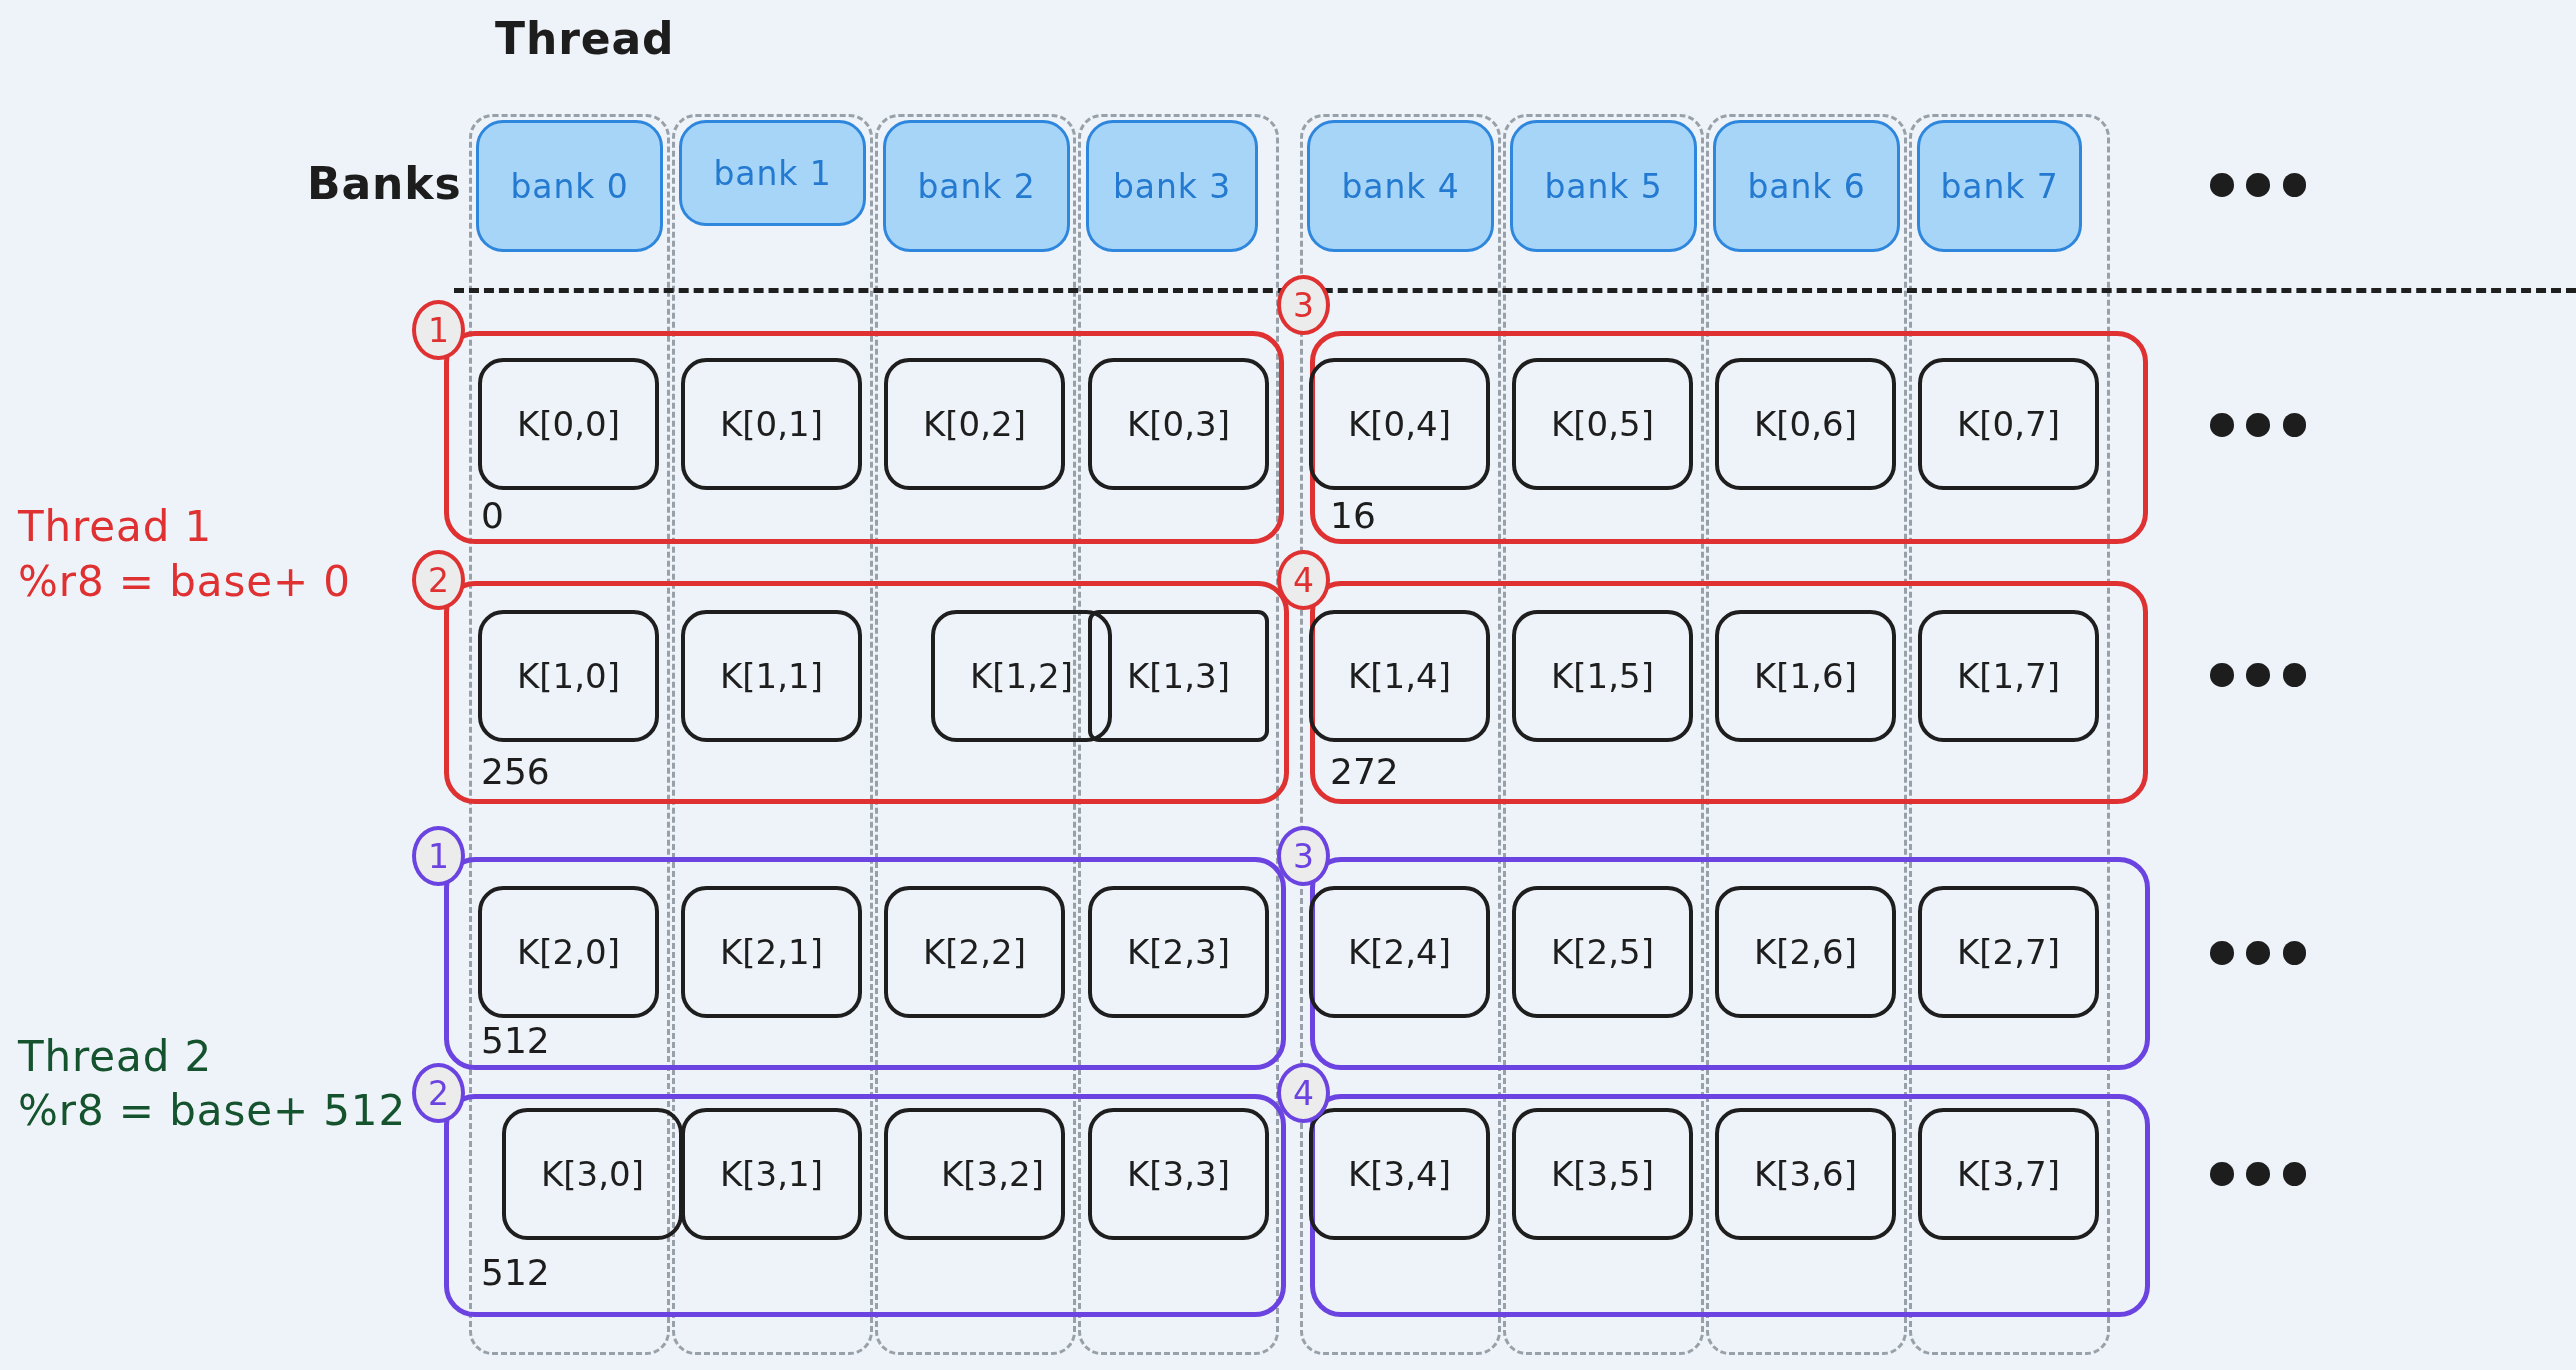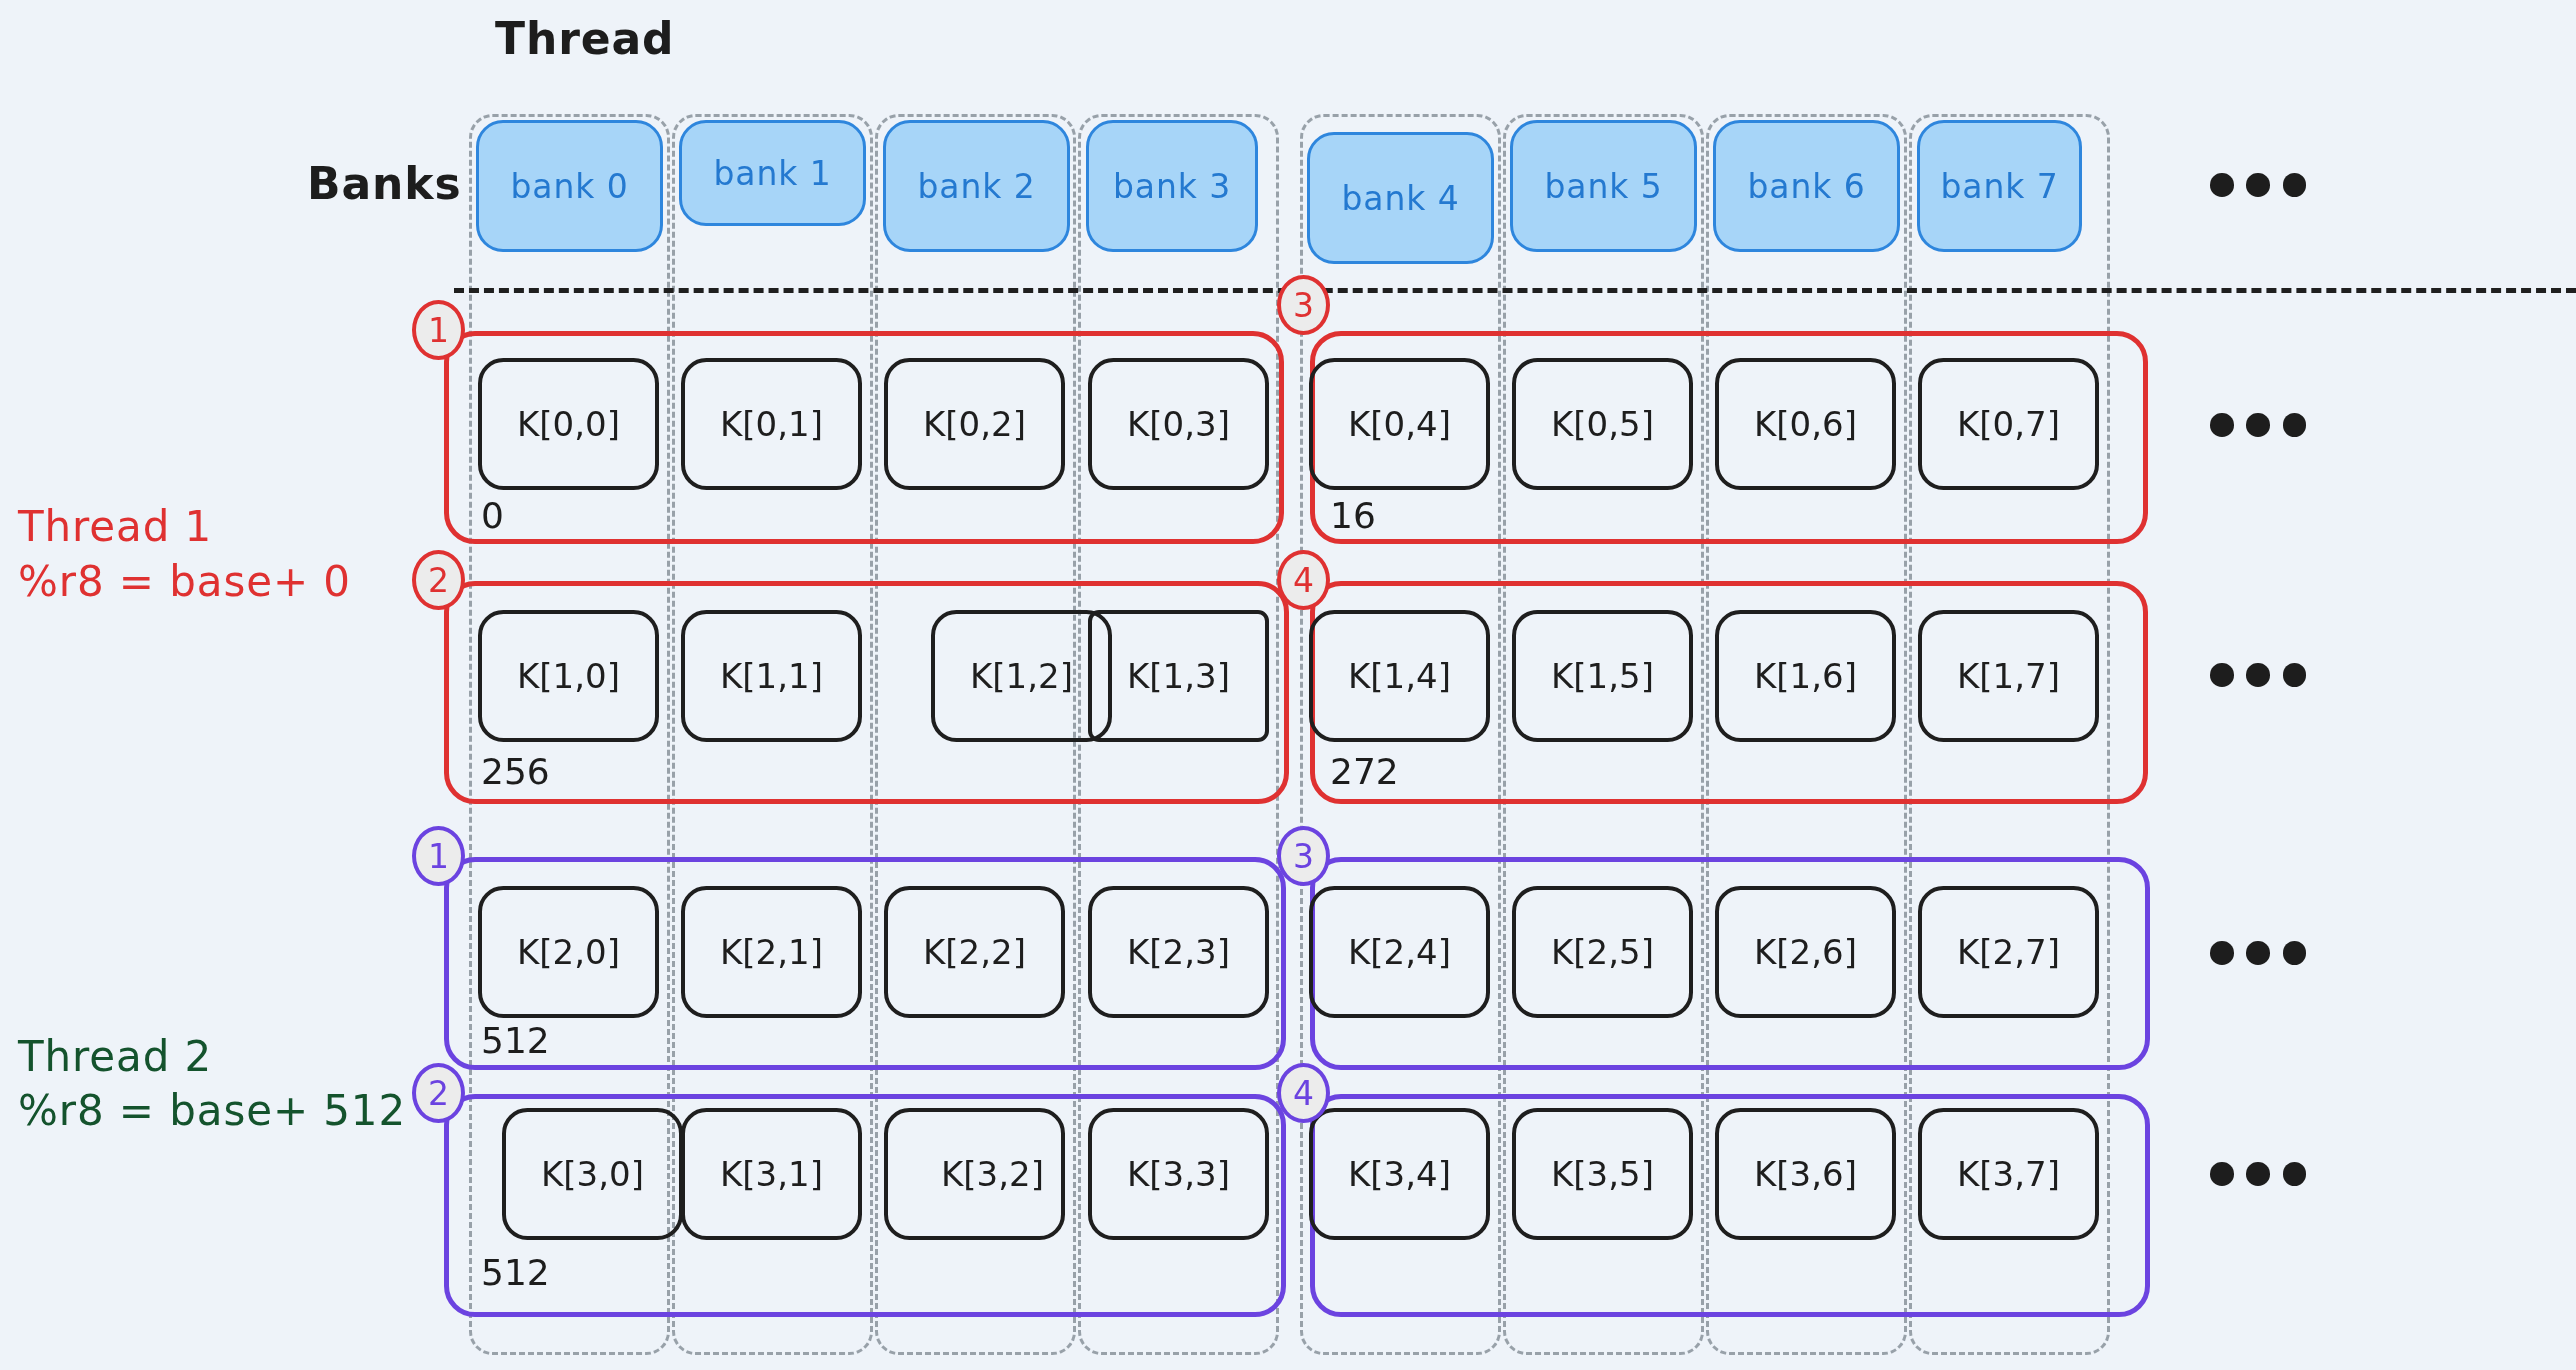--- a/index.html
+++ b/index.html
@@ -52,21 +52,21 @@
   <div class="abs col" style="left:1078px;top:114px;width:201px;height:1241px;"></div>
   <div class="abs col" style="left:1300px;top:114px;width:201px;height:1241px;"></div>
   <div class="abs col" style="left:1503px;top:114px;width:201px;height:1241px;"></div>
   <div class="abs col" style="left:1706px;top:114px;width:201px;height:1241px;"></div>
   <div class="abs col" style="left:1909px;top:114px;width:201px;height:1241px;"></div>
 
   <div class="abs bank" style="left:476px;top:120px;width:187px;height:132px;">bank 0</div>
   <div class="abs bank" style="left:679px;top:120px;width:187px;height:106px;">bank 1</div>
   <div class="abs bank" style="left:883px;top:120px;width:187px;height:132px;">bank 2</div>
   <div class="abs bank" style="left:1086px;top:120px;width:172px;height:132px;">bank 3</div>
-  <div class="abs bank" style="left:1307px;top:132px;width:187px;height:132px;">bank 4</div>
+  <div class="abs bank" style="left:1307px;top:120px;width:187px;height:132px;">bank 4</div>
   <div class="abs bank" style="left:1510px;top:120px;width:187px;height:132px;">bank 5</div>
   <div class="abs bank" style="left:1713px;top:120px;width:187px;height:132px;">bank 6</div>
   <div class="abs bank" style="left:1917px;top:120px;width:165px;height:132px;">bank 7</div>
 
   <div class="abs hline" style="left:454px;top:288px;width:2122px;"></div>
 
   <div class="abs thread red" style="left:18px;top:506px;">Thread 1</div>
   <div class="abs thread red" style="left:18px;top:561px;">%r8 = base+ 0</div>
   <div class="abs thread purple" style="left:18px;top:1036px;">Thread 2</div>
   <div class="abs thread purple" style="left:18px;top:1090px;">%r8 = base+ 512</div>

